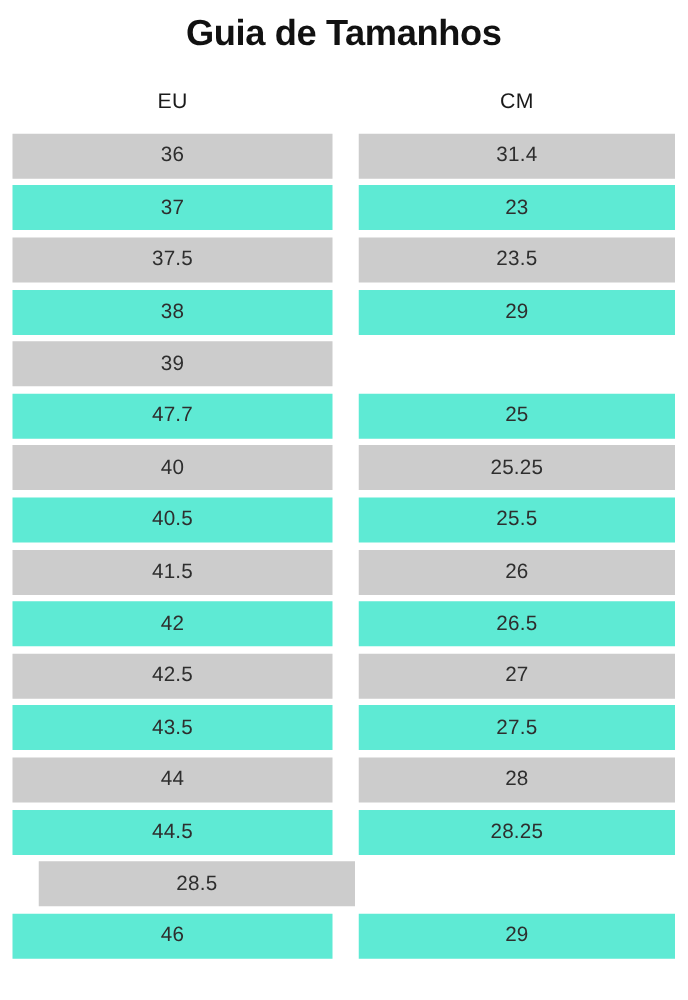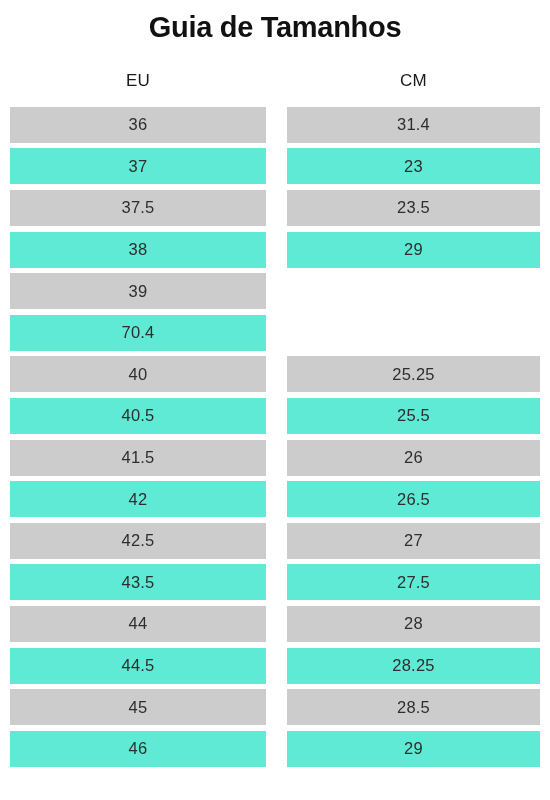--- a/index.html
+++ b/index.html
@@ -129,22 +129,23 @@
         <div class="data-row plain">
           <div class="cell eu-col">38</div>
           <div class="col-gap"></div>
           <div class="cell cm-col">29</div>
         </div>
         <div class="data-row shaded">
           <div class="cell eu-col">39</div>
           <div class="col-gap"></div>
         </div>
         <div class="data-row plain">
-          <div class="cell eu-col">70.4</div>
+          <div class="cell eu-col">47.7</div>
           <div class="col-gap"></div>
+          <div class="cell cm-col">25</div>
         </div>
         <div class="data-row shaded">
           <div class="cell eu-col">40</div>
           <div class="col-gap"></div>
           <div class="cell cm-col">25.25</div>
         </div>
         <div class="data-row plain">
           <div class="cell eu-col">40.5</div>
           <div class="col-gap"></div>
           <div class="cell cm-col">25.5</div>
@@ -173,21 +174,20 @@
           <div class="cell eu-col">44</div>
           <div class="col-gap"></div>
           <div class="cell cm-col">28</div>
         </div>
         <div class="data-row plain">
           <div class="cell eu-col">44.5</div>
           <div class="col-gap"></div>
           <div class="cell cm-col">28.25</div>
         </div>
         <div class="data-row shaded">
-          <div class="cell eu-col">45</div>
           <div class="col-gap"></div>
           <div class="cell cm-col">28.5</div>
         </div>
         <div class="data-row plain">
           <div class="cell eu-col">46</div>
           <div class="col-gap"></div>
           <div class="cell cm-col">29</div>
         </div>
       </div>
 

